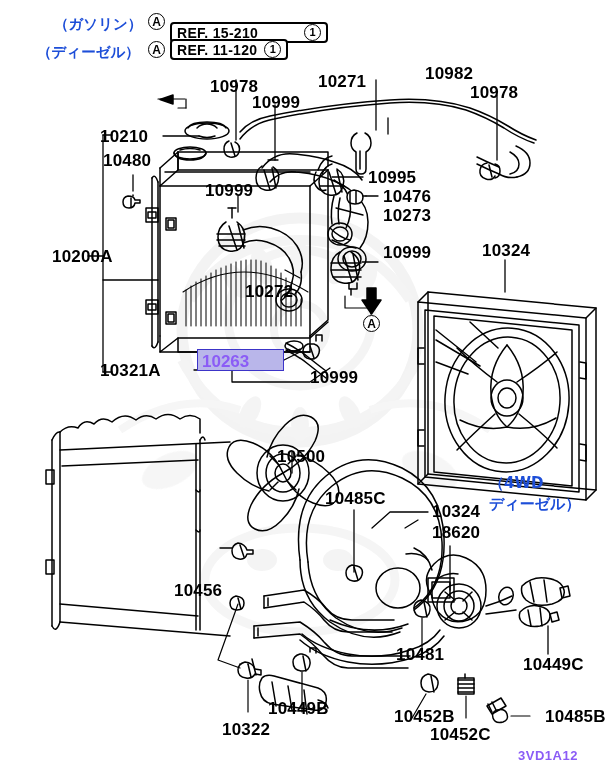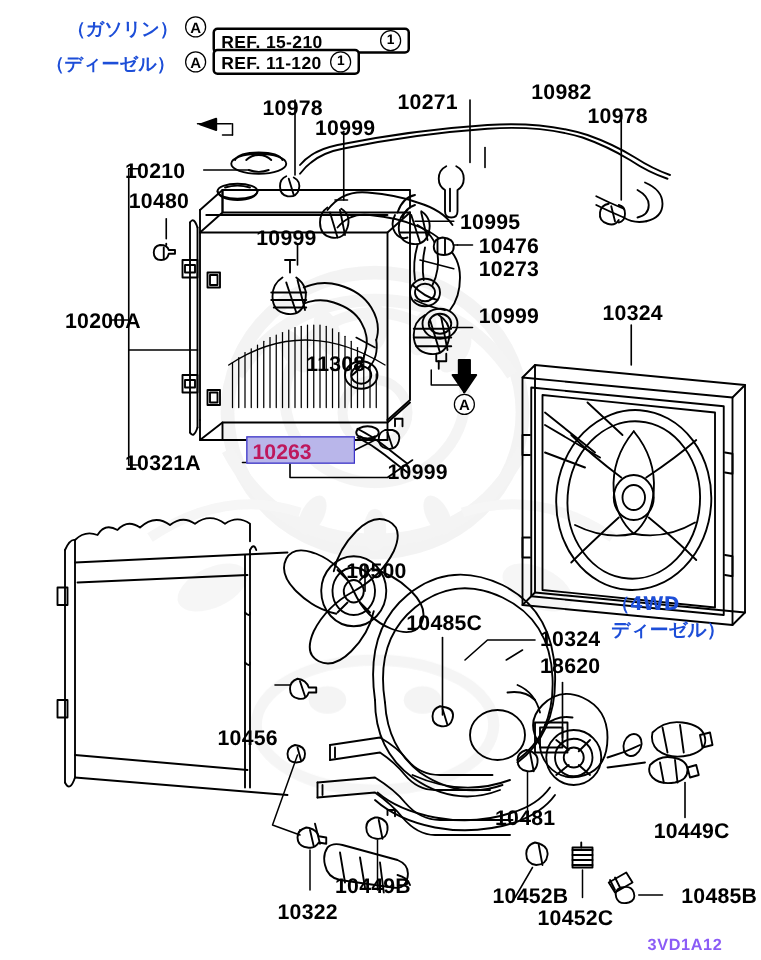--- a/index.html
+++ b/index.html
@@ -85,21 +85,21 @@
     position: absolute;
     background: #b9b6ea;
     border: 1.5px solid #3c34c8;
     box-sizing: border-box;
   }
   .hl-label {
     position: absolute;
     font-family: "Liberation Sans", "DejaVu Sans", sans-serif;
     font-weight: bold;
     font-size: 17px;
-    color: #be185d;
+    color: #8b5cf6;
     z-index: 5;
   }
   .diagcode {
     position: absolute;
     font-family: "Liberation Sans", "DejaVu Sans", sans-serif;
     font-weight: bold;
     font-size: 13px;
     letter-spacing: 0.5px;
     color: #8b5cf6;
   }
@@ -635,21 +635,21 @@
   <div class="lbl" style="left:252px; top:94px;">10999</div>
   <div class="lbl" style="left:100px; top:128px;">10210</div>
   <div class="lbl" style="left:103px; top:152px;">10480</div>
   <div class="lbl" style="left:205px; top:182px;">10999</div>
   <div class="lbl" style="left:368px; top:169px;">10995</div>
   <div class="lbl" style="left:383px; top:188px;">10476</div>
   <div class="lbl" style="left:383px; top:207px;">10273</div>
   <div class="lbl" style="left:383px; top:244px;">10999</div>
   <div class="lbl" style="left:482px; top:242px;">10324</div>
   <div class="lbl" style="left:20px;  top:248px;margin-left:32px;">10200A</div>
-  <div class="lbl" style="left:245px; top:283px;">11308</div>
+  <div class="lbl" style="left:245px; top:283px;">10272</div>
   <div class="lbl" style="left:100px; top:362px;">10321A</div>
   <div class="lbl" style="left:310px; top:369px;">10999</div>
   <div class="lbl" style="left:277px; top:448px;">10500</div>
   <div class="lbl" style="left:325px; top:490px;">10485C</div>
   <div class="lbl" style="left:432px; top:503px;">10324</div>
   <div class="lbl" style="left:432px; top:524px;">18620</div>
   <div class="lbl" style="left:174px; top:538px;margin-top:44px;">10456</div>
   <div class="lbl" style="left:396px; top:646px;">10481</div>
   <div class="lbl" style="left:523px; top:656px;">10449C</div>
   <div class="lbl" style="left:545px; top:708px;">10485B</div>

